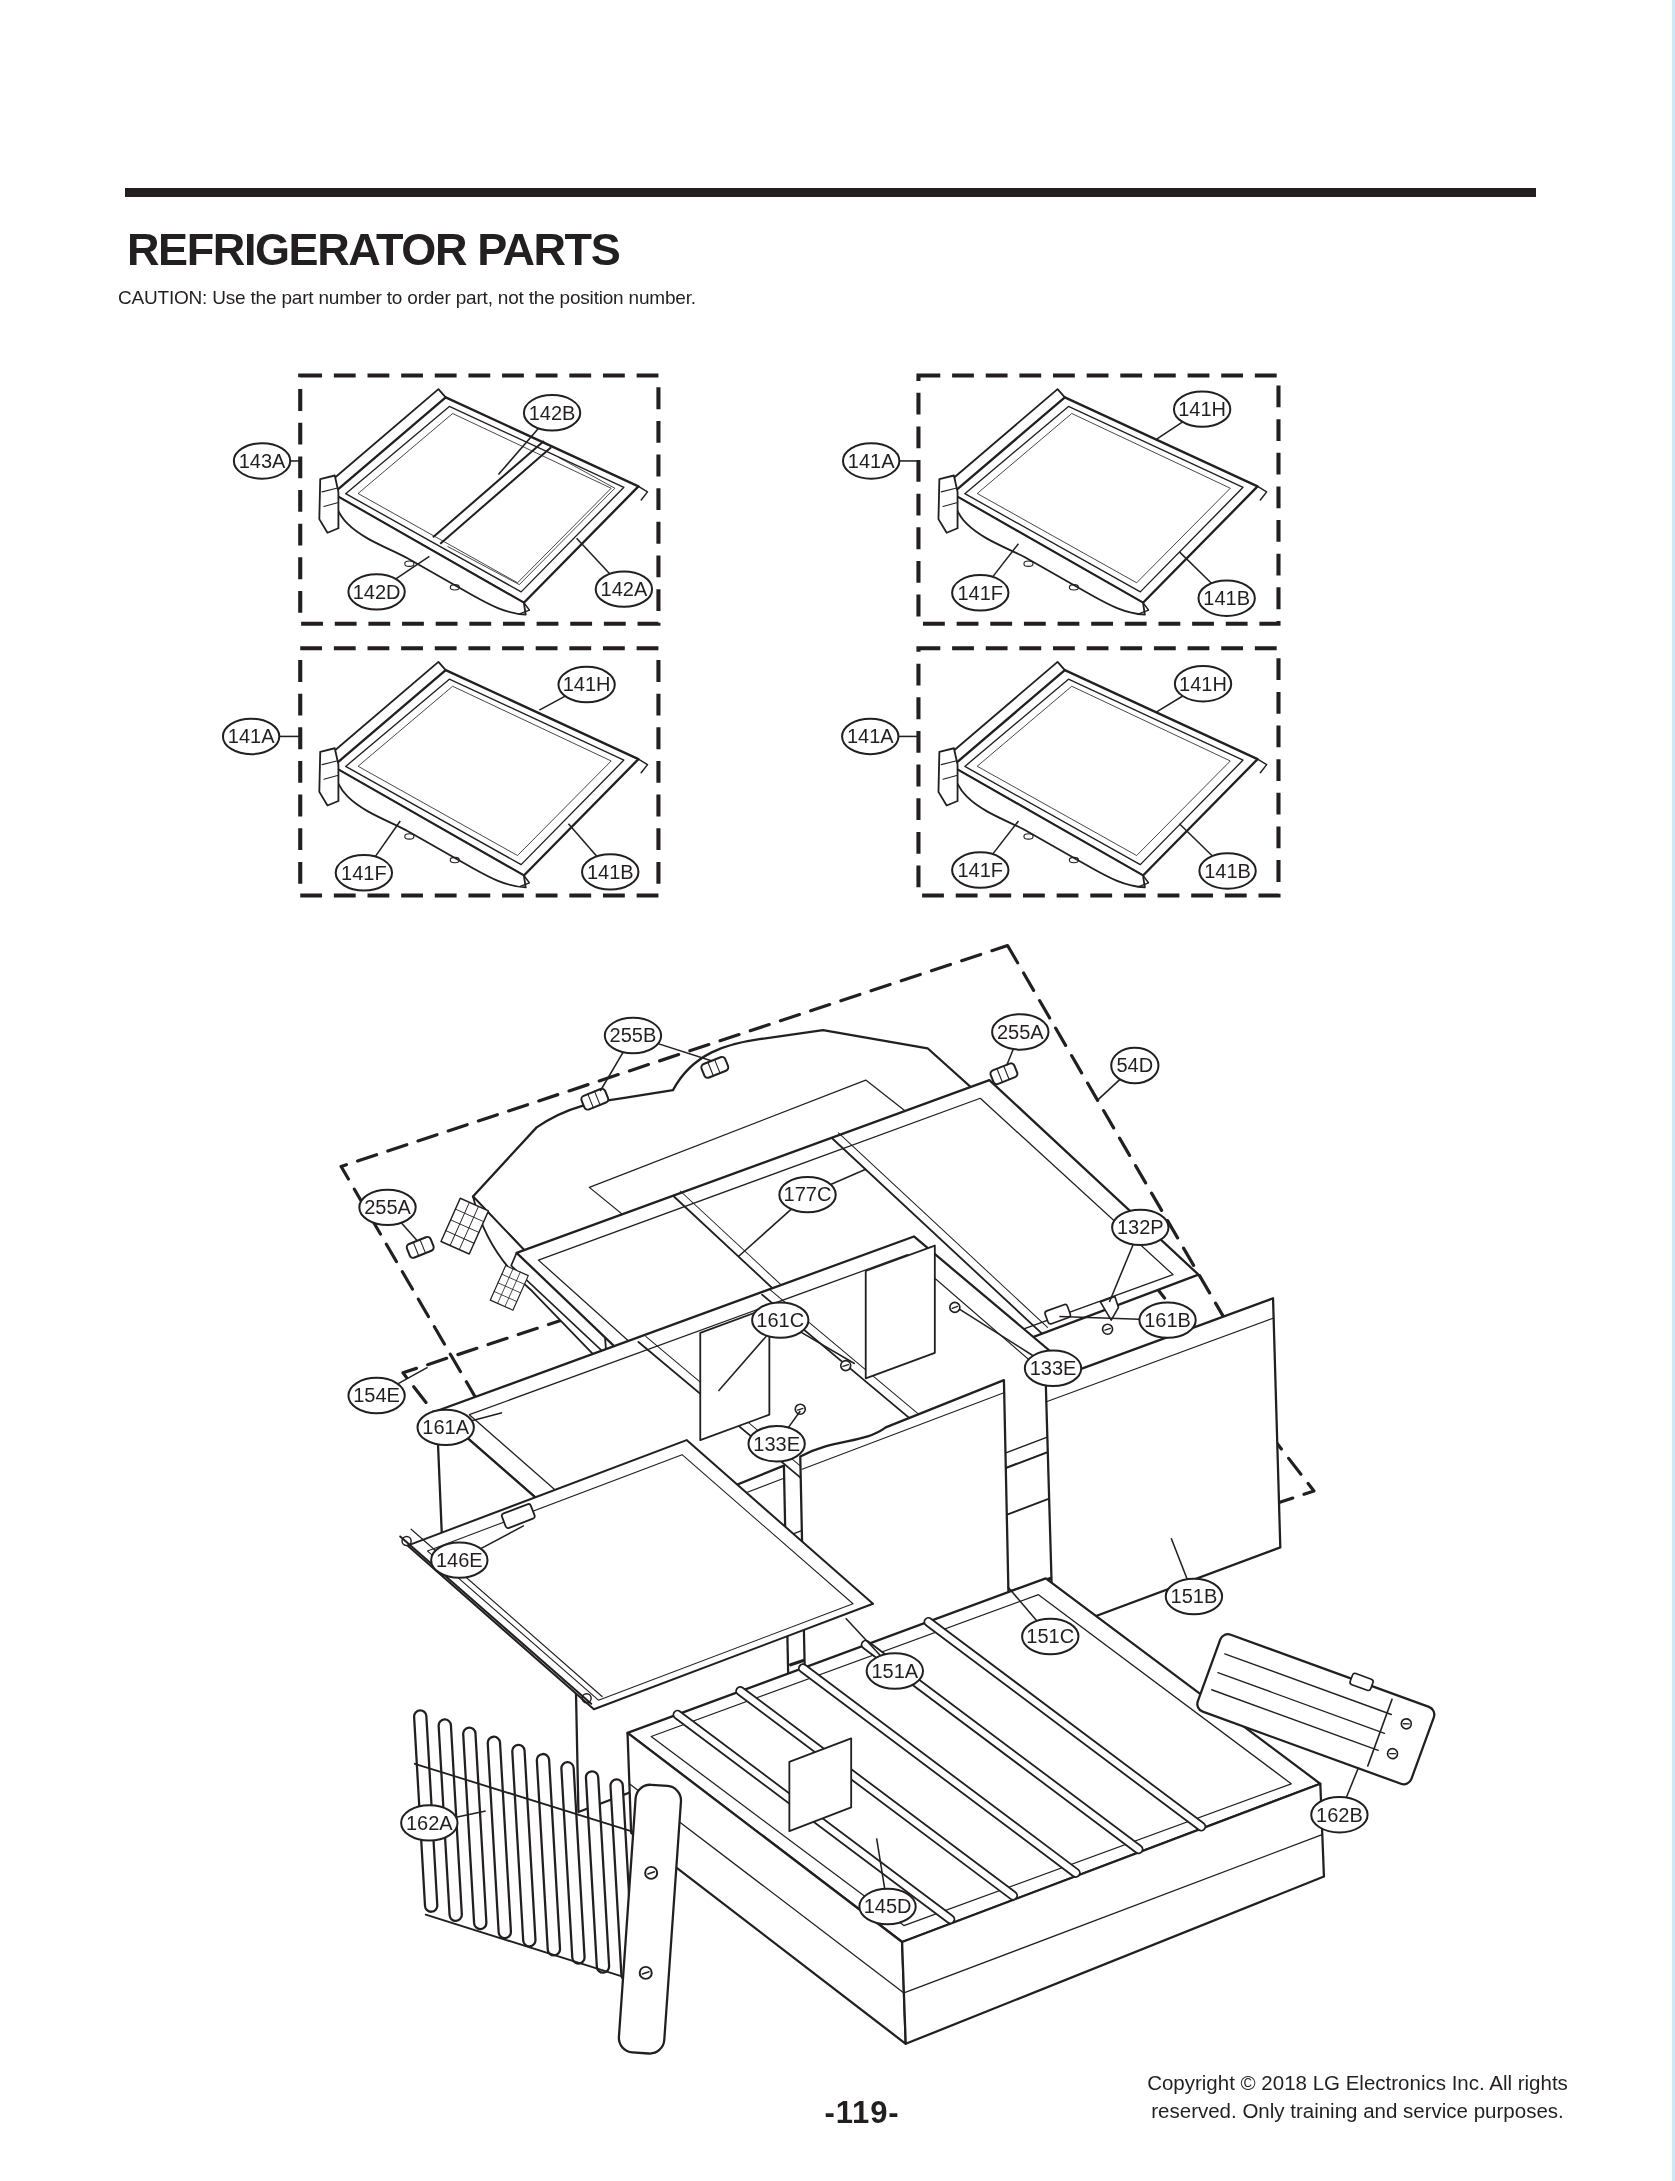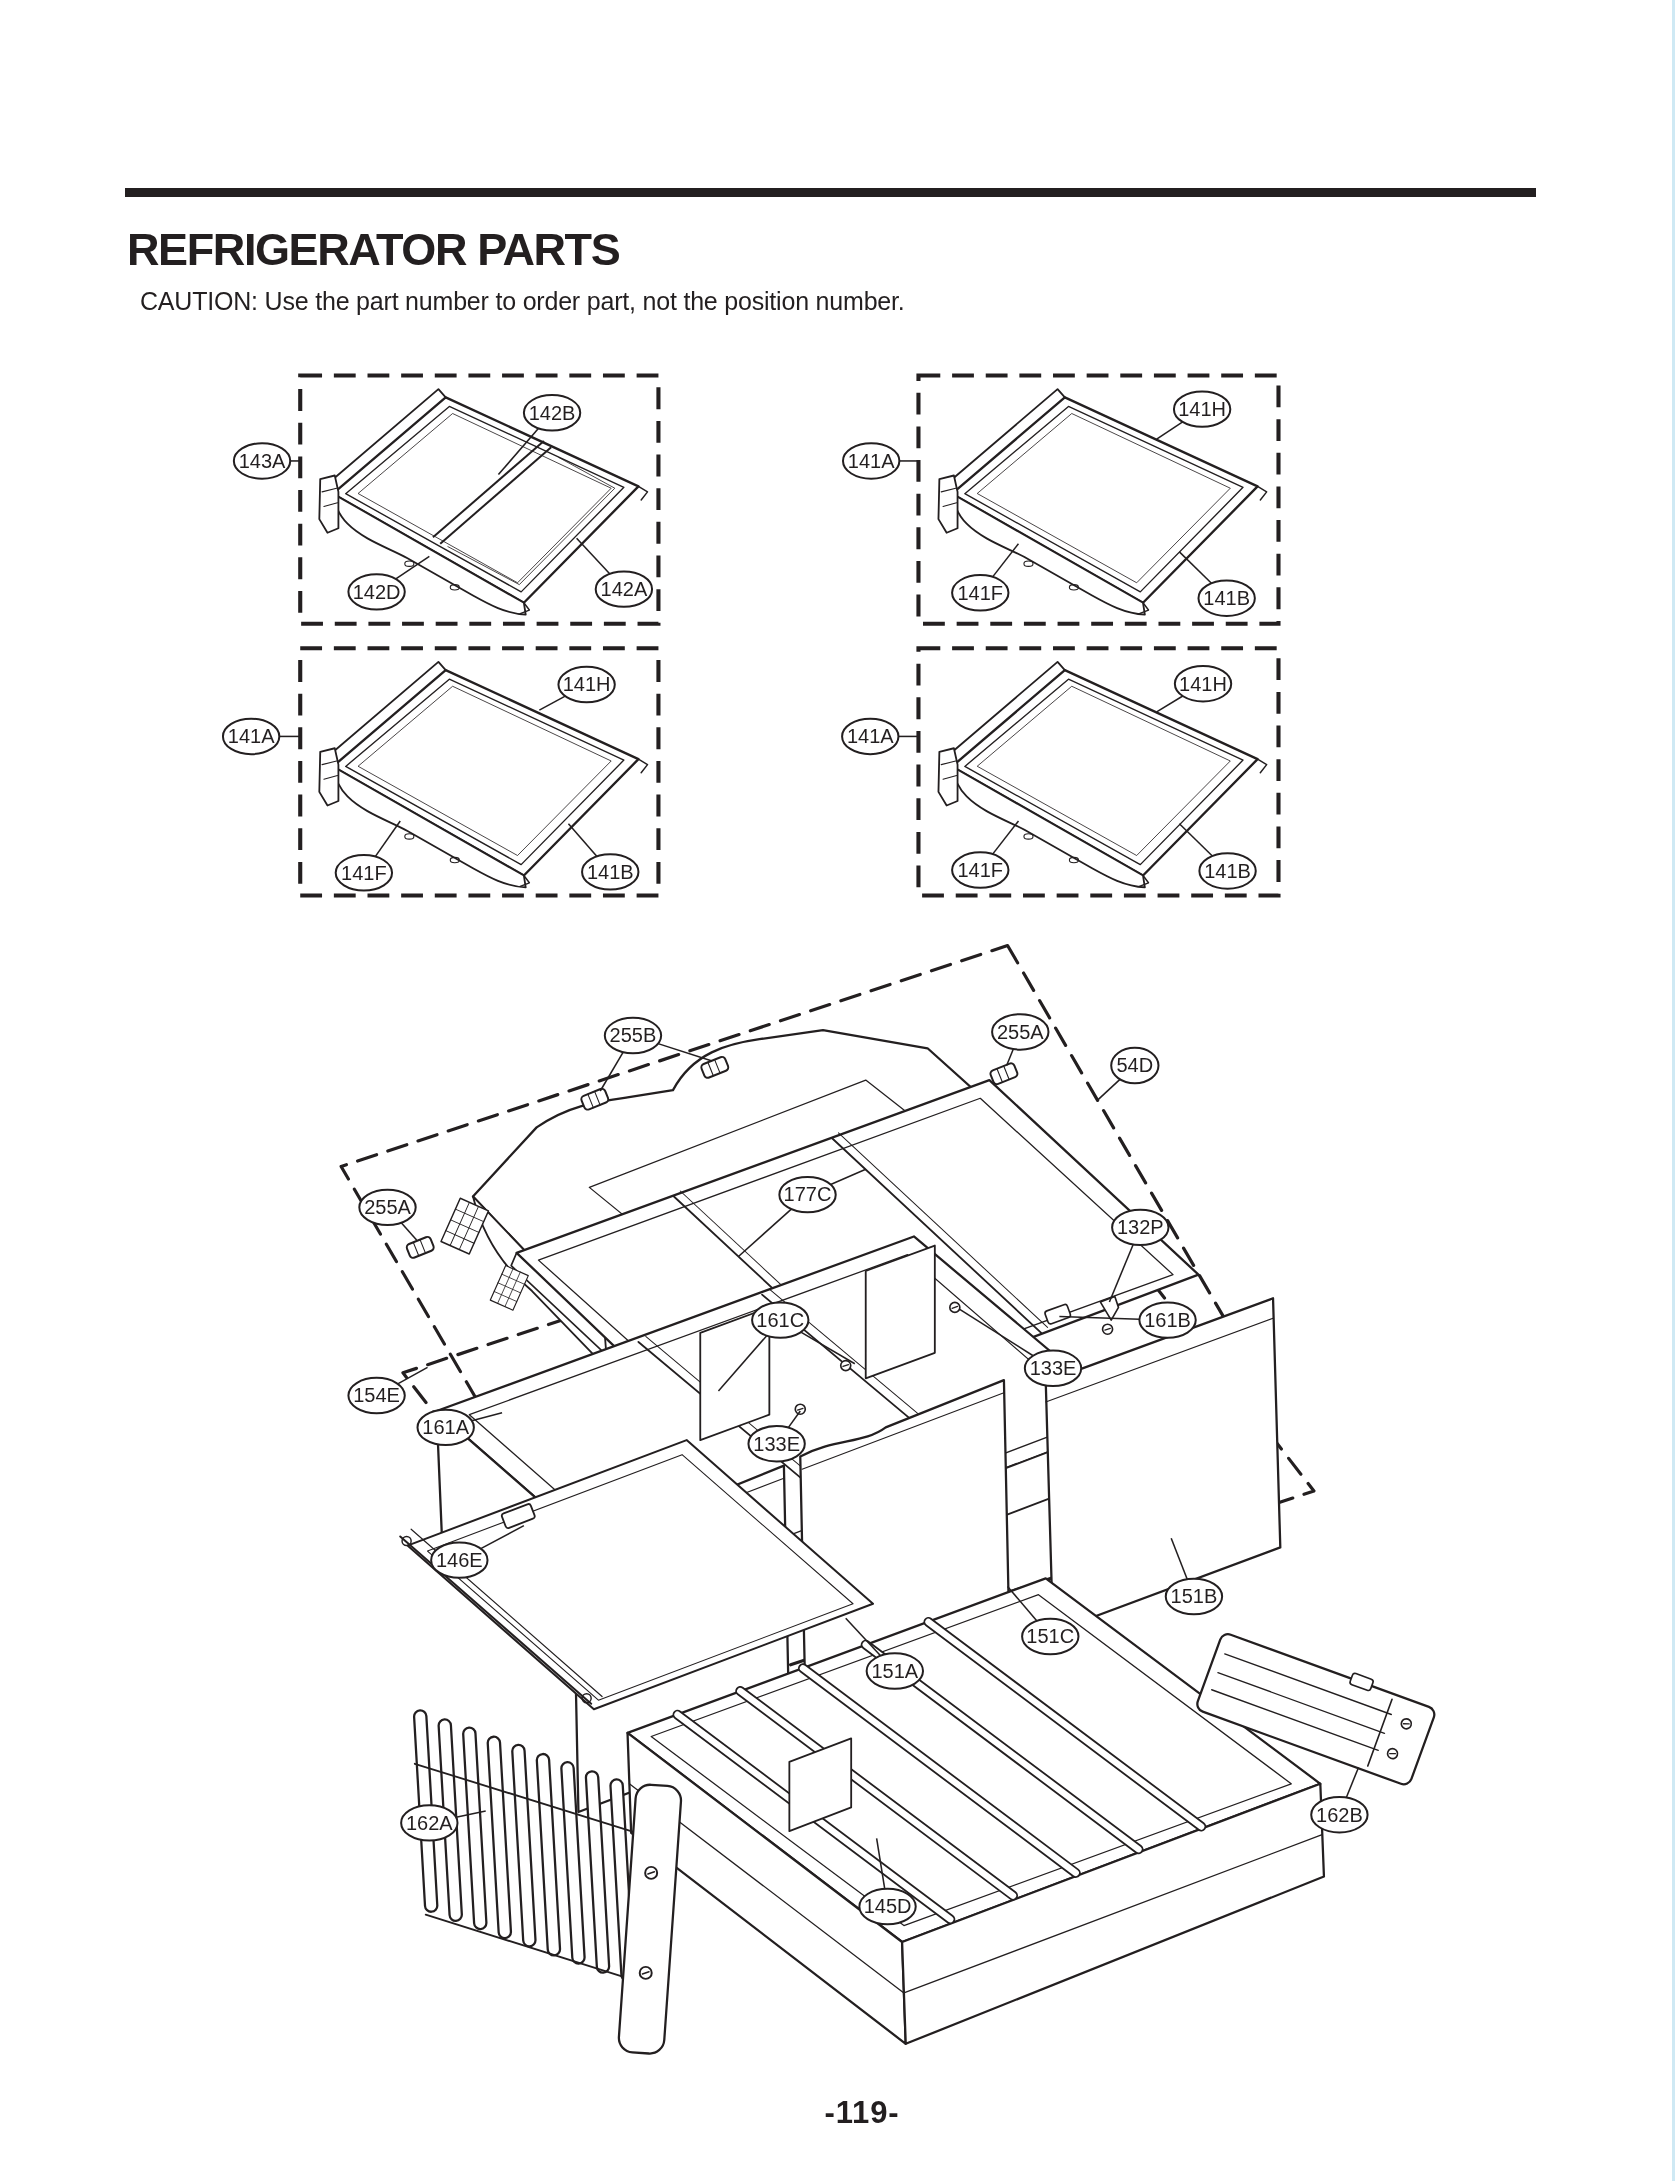--- a/index.html
+++ b/index.html
@@ -1,20 +1,20 @@
 <!DOCTYPE html>
 <html style="font-size:14.5px"><head>
 <meta charset="utf-8">
 <style>
   html,body{margin:0;padding:0;background:#fff;}
   .page{position:relative;width:1676px;height:2182px;background:#ffffff;overflow:hidden;
         font-family:"Liberation Sans",sans-serif;color:#231f20;}
   .rule{position:absolute;left:125px;top:188px;width:1411px;height:9px;background:#231f20;}
   .title{position:absolute;left:127px;top:224px;font-size:45px;font-weight:bold;letter-spacing:-1.4px;white-space:nowrap;text-align:right;}
-  .caution{position:absolute;left:140px;top:287px;font-size:25px;letter-spacing:-0.2px;white-space:nowrap;}
+  .caution{position:absolute;left:118px;top:287px;font-size:19px;letter-spacing:-0.2px;white-space:nowrap;}
   .edge-strip{position:absolute;right:0;top:0;width:4.5px;height:2182px;background:#cfe9f4;}
   svg.diagram{position:absolute;left:0;top:0;}
   svg text{font-family:"Liberation Sans",sans-serif;fill:#231f20;stroke:none;}
   .pageno{position:absolute;left:0;top:2095px;width:1676px;text-align:center;font-size:31px;font-weight:bold;letter-spacing:0.9px;margin-left:24px;}
   .copyright{position:absolute;right:64px;top:2069px;width:509px;text-align:center;font-size:20.5px;line-height:28px;}
 </style>
 </head>
 <body>
 
 <div class="page">
@@ -395,14 +395,18 @@
         </g>
         <g>
           <line x1="972.8956828954014" y1="2077.5980180962583" x2="964" y2="2022" stroke="#231f20" stroke-width="1.7"></line>
           <ellipse cx="976" cy="2097" rx="31" ry="19.5" fill="#fff" stroke="#231f20" stroke-width="2.2"></ellipse>
           <text x="976" y="2104.5" text-anchor="middle" font-size="22">145D</text>
         </g>
       </g>
   </svg>
 
   <div class="pageno">-119-</div>
+  <div class="copyright">
+    <div>Copyright © 2018 LG Electronics Inc. All rights</div>
+    <div>reserved. Only training and service purposes.</div>
+  </div>
 </div>
 
 
 </body></html>

